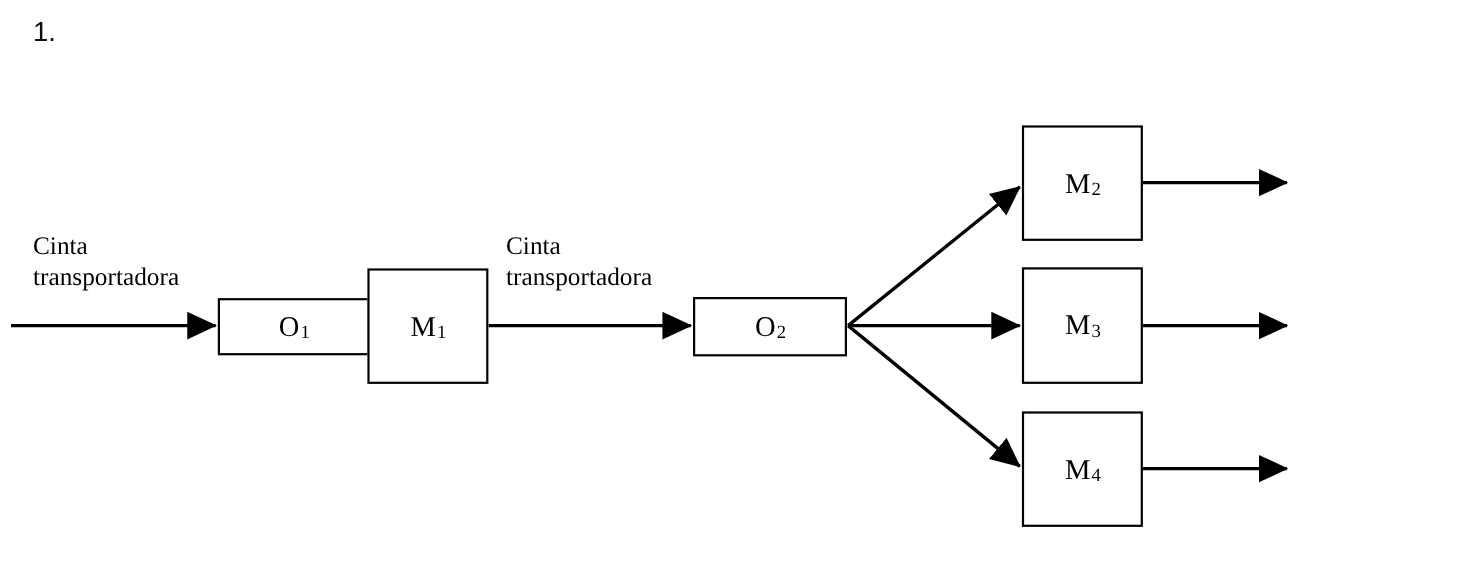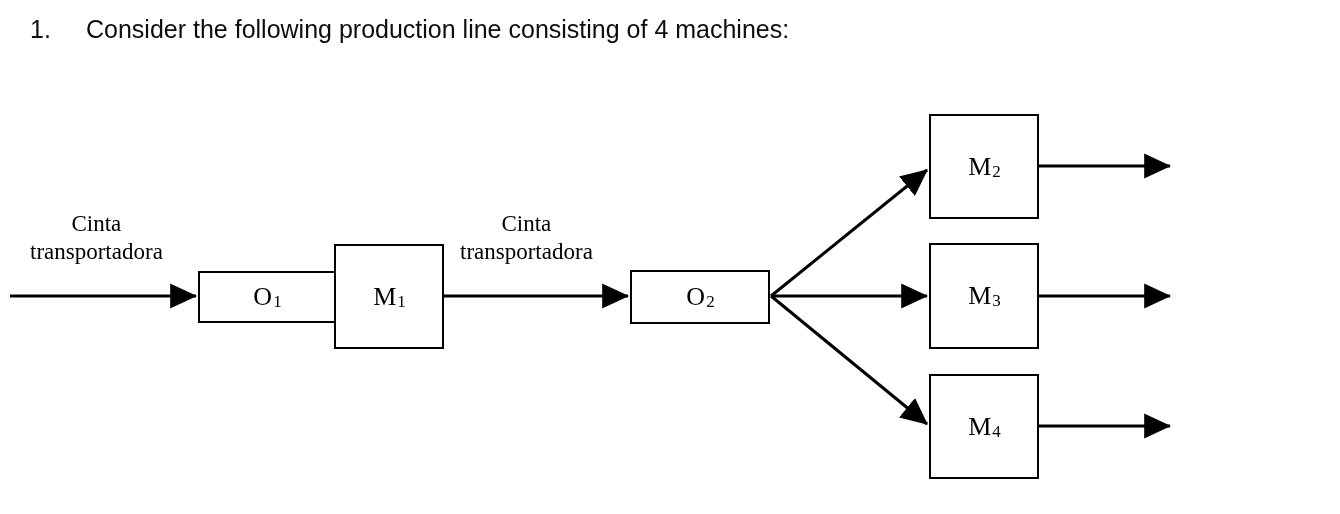--- a/index.html
+++ b/index.html
@@ -88,31 +88,29 @@
 
   
   .belt-label {
     position: absolute;
     font-family: "Liberation Serif", serif;
     font-size: 23px;
     line-height: 28px;
     color: #000000;
     white-space: pre-line;
     z-index: 2;
-    text-align: center;
   }
   #belt-label-1 { left: 30px; top: 210px; }
   #belt-label-2 { left: 460px; top: 210px; }
 </style>
 </head>
 <body>
 
 <div id="question-heading">
   <span class="q-number">1.</span>
-  <span class="q-text">Consider the following production line consisting of 4 machines:</span>
 </div>
 
 <div id="diagram">
 
   <svg id="diagram-svg" viewBox="0 0 1340 514" xmlns="http://www.w3.org/2000/svg">
     <defs>
       <marker id="arrowhead" markerWidth="9" markerHeight="9" refX="8.6" refY="4.5" orient="auto" markerUnits="strokeWidth">
         <path d="M0,0.3 L9,4.5 L0,8.7 z" fill="#000000"></path>
       </marker>
     </defs>

